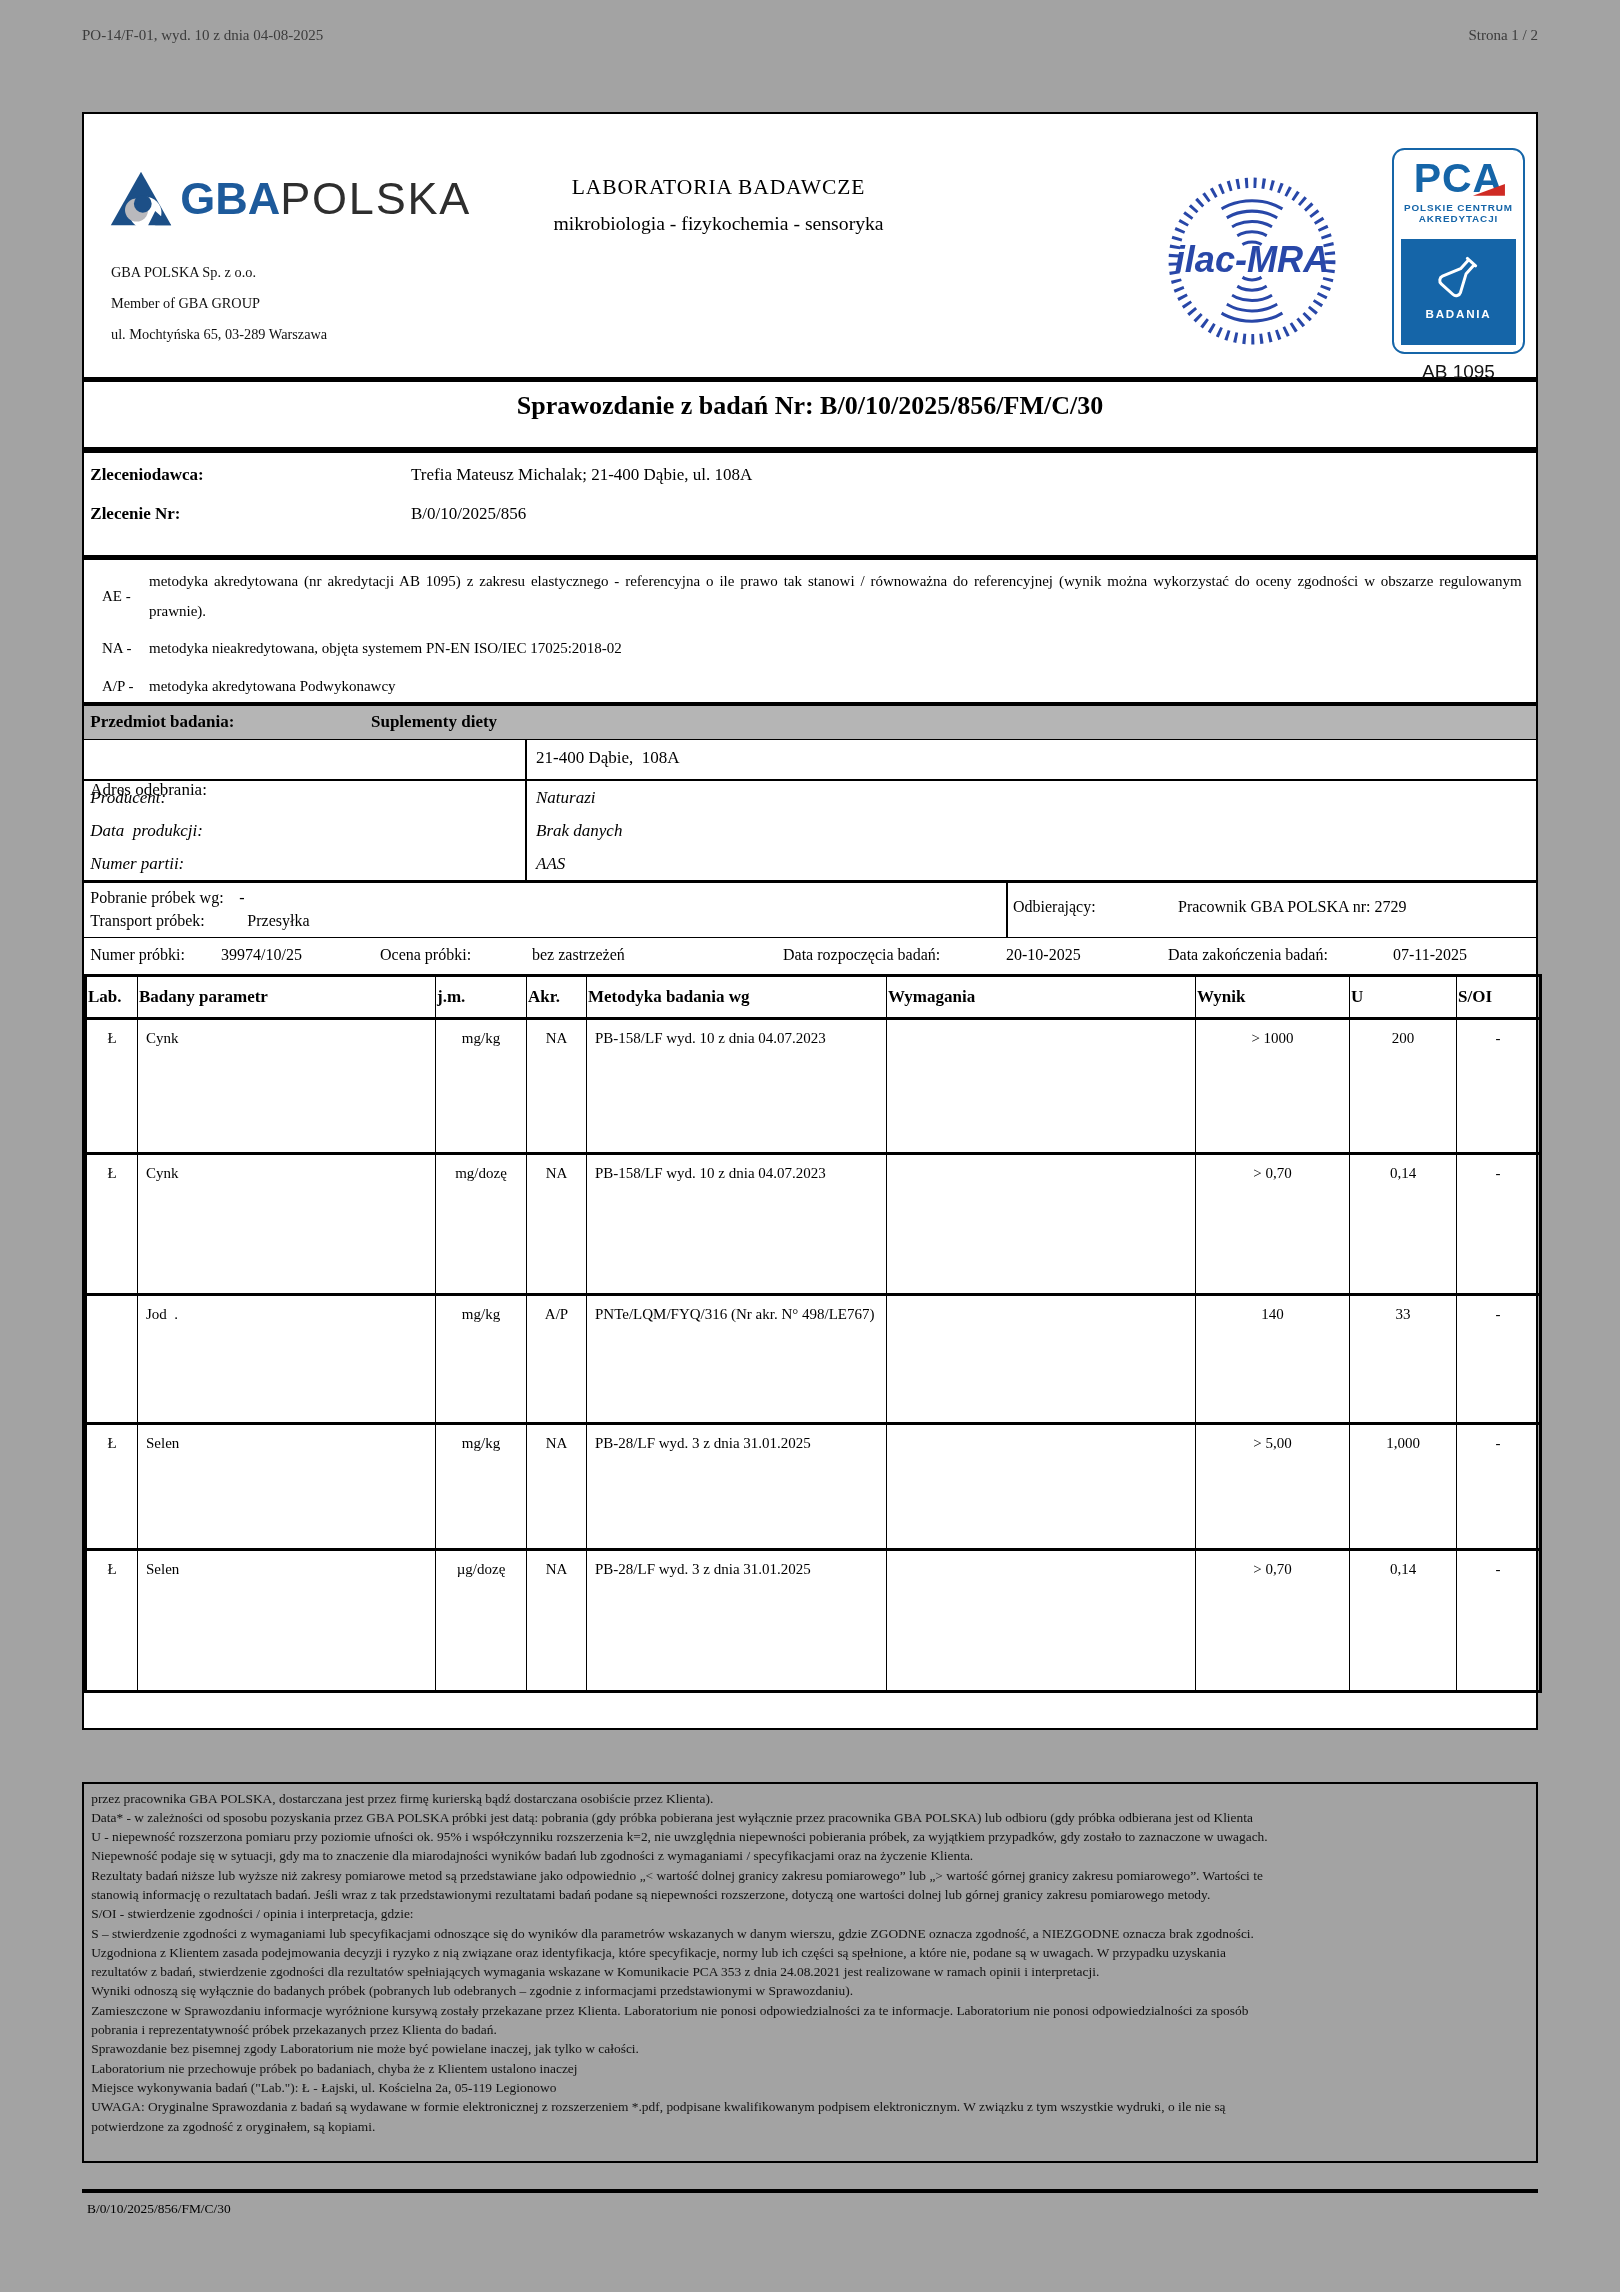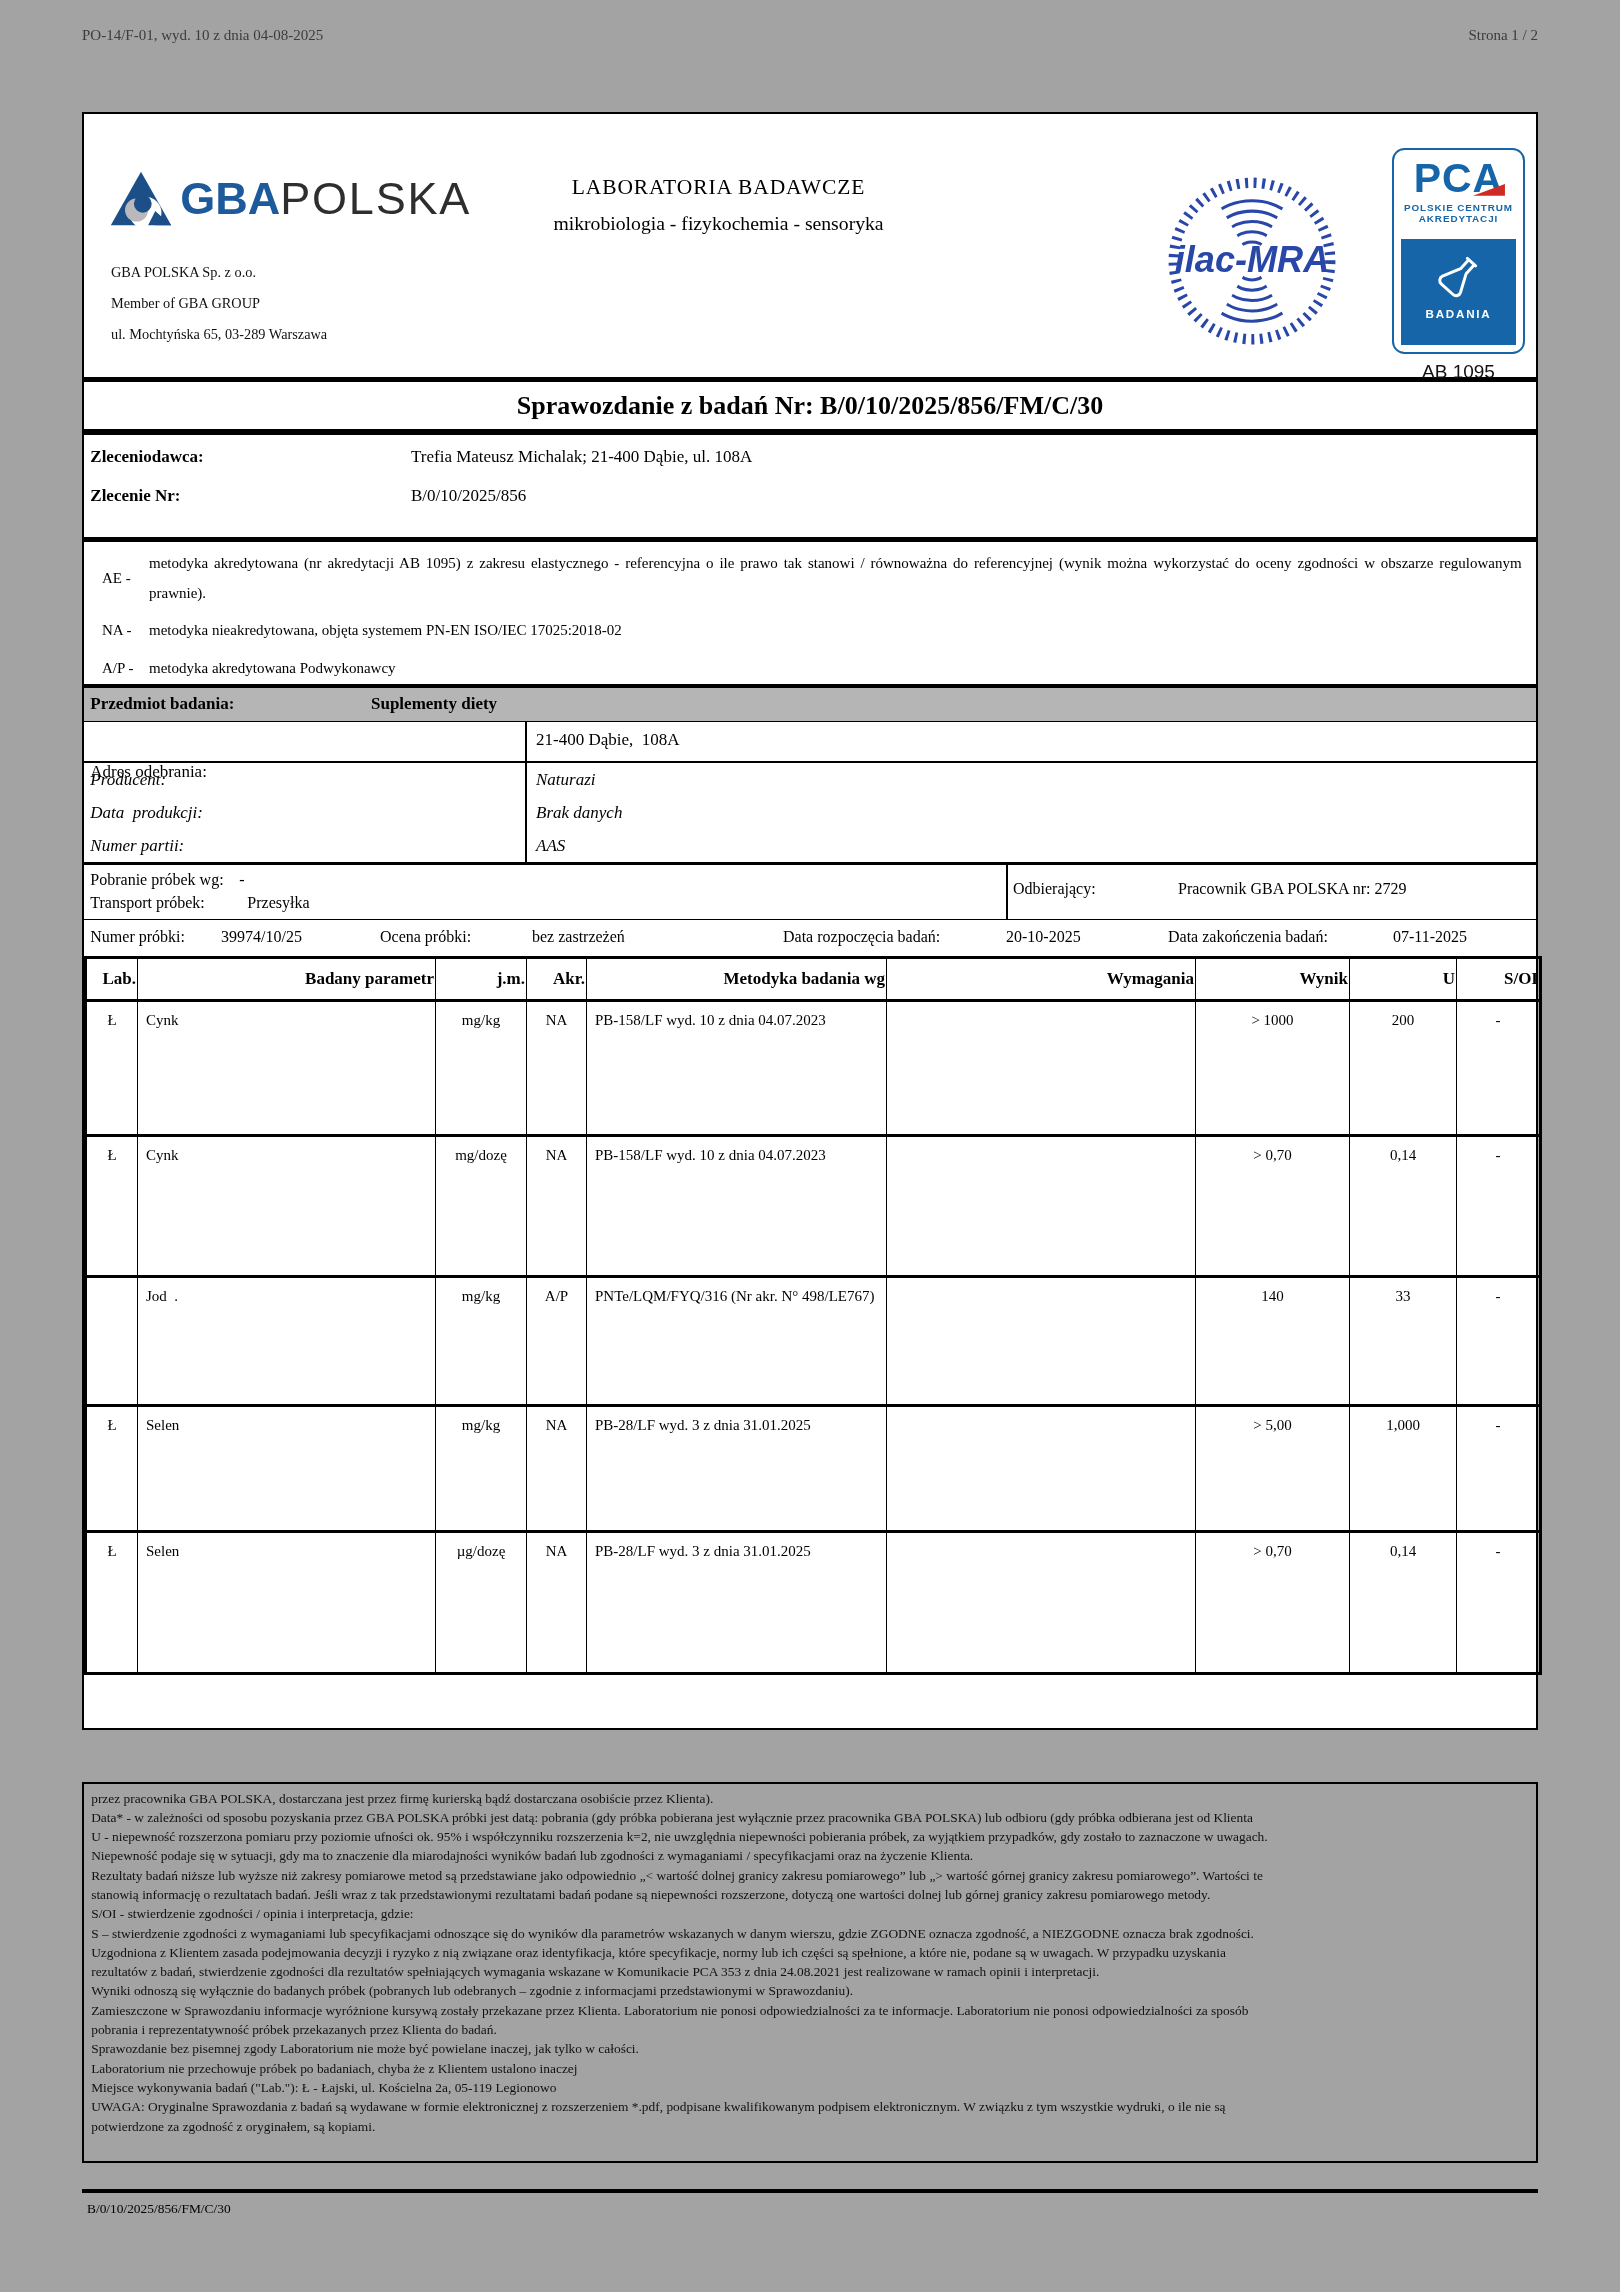--- a/index.html
+++ b/index.html
@@ -33,21 +33,21 @@
   .pca-red{position:absolute;right:-1.8px;bottom:4.5px;width:32px;height:11.6px;background:#cf2b24;
            clip-path:polygon(0 100%,100% 0,100% 100%);}
   .pca-l1{font-size:9.9px;font-weight:bold;color:#1565a8;margin-top:1.8px;letter-spacing:0.9px;}
   .pca-l2{font-size:9.9px;font-weight:bold;color:#1565a8;letter-spacing:0.9px;}
   .pca-square{position:absolute;left:7.2px;right:7.2px;bottom:7.2px;height:106px;background:#1565a8;}
   .pca-square svg{display:block;margin:9px auto 0;}
   .pca-badania{color:#fff;font-size:11.6px;font-weight:bold;letter-spacing:1.8px;margin-top:3.6px;}
   .pca-number{position:absolute;left:1308px;top:247px;width:133px;text-align:center;font-size:19px;
               font-family:"Liberation Sans","DejaVu Sans",sans-serif;color:#111;}
   
-  .titlerow{height:47px;line-height:47px;text-align:center;font-size:26px;font-weight:bold;}
+  .titlerow{height:65px;line-height:47px;text-align:center;font-size:26px;font-weight:bold;}
   
   .client{height:90px;padding-top:12.5px;box-sizing:content-box;}
   .crow{position:relative;height:39px;}
   .clabel{position:absolute;left:6.3px;font-size:17px;font-weight:bold;}
   .cval{position:absolute;left:327px;font-size:17px;}
   
   .methods{height:142px;padding-top:7.2px;box-sizing:border-box;}
   .mrow{display:flex;align-items:center;padding-left:18px;margin-bottom:8px;}
   .mcode{width:47px;flex:none;font-size:15px;}
   .mtext{flex:1;padding-right:14.3px;font-size:15px;text-align:justify;line-height:29.6px;}
@@ -86,21 +86,21 @@
   .sampleinfo{height:36px;position:relative;font-size:16px;}
   .sampleinfo span{position:absolute;top:8px;white-space:nowrap;}
   .si-a{left:6.3px;}.si-b{left:137px;}.si-c{left:296px;}.si-d{left:448px;}
   .si-e{left:699px;}.si-f{left:922px;}.si-g{left:1084px;}.si-h{left:1309px;}
   
   table.results{width:100%;border-collapse:collapse;table-layout:fixed;
                 border:3.6px solid #000;}
   table.results td,table.results th{border-left:1.8px solid #000;border-right:1.8px solid #000;
                 vertical-align:top;font-weight:normal;overflow:hidden;}
   table.results thead th{border-bottom:2.7px solid #000;vertical-align:middle;
-                font-size:17px;font-weight:bold;text-align:right;height:38px;}
+                font-size:17px;font-weight:bold;text-align:left;height:38px;}
   table.results tbody tr{border-top:3.6px solid #000;}
   table.results tbody td{font-size:15px;padding-top:9.9px;}
   td.c,th.c{text-align:center;}
   td.l{text-align:left;padding-left:8px;padding-right:5.4px;}
   tr.h1{height:135px;} tr.h2{height:141px;} tr.h3{height:129px;}
   tr.h4{height:126px;} tr.h5{height:142px;}
   
   .notesbox{position:absolute;left:82px;top:1782px;width:1456px;height:381px;border:2.7px solid #000;
             box-sizing:border-box;padding:4.5px 7.2px;font-size:13.4px;line-height:19.3px;color:#111;}
   .notesbox div{white-space:normal;}

